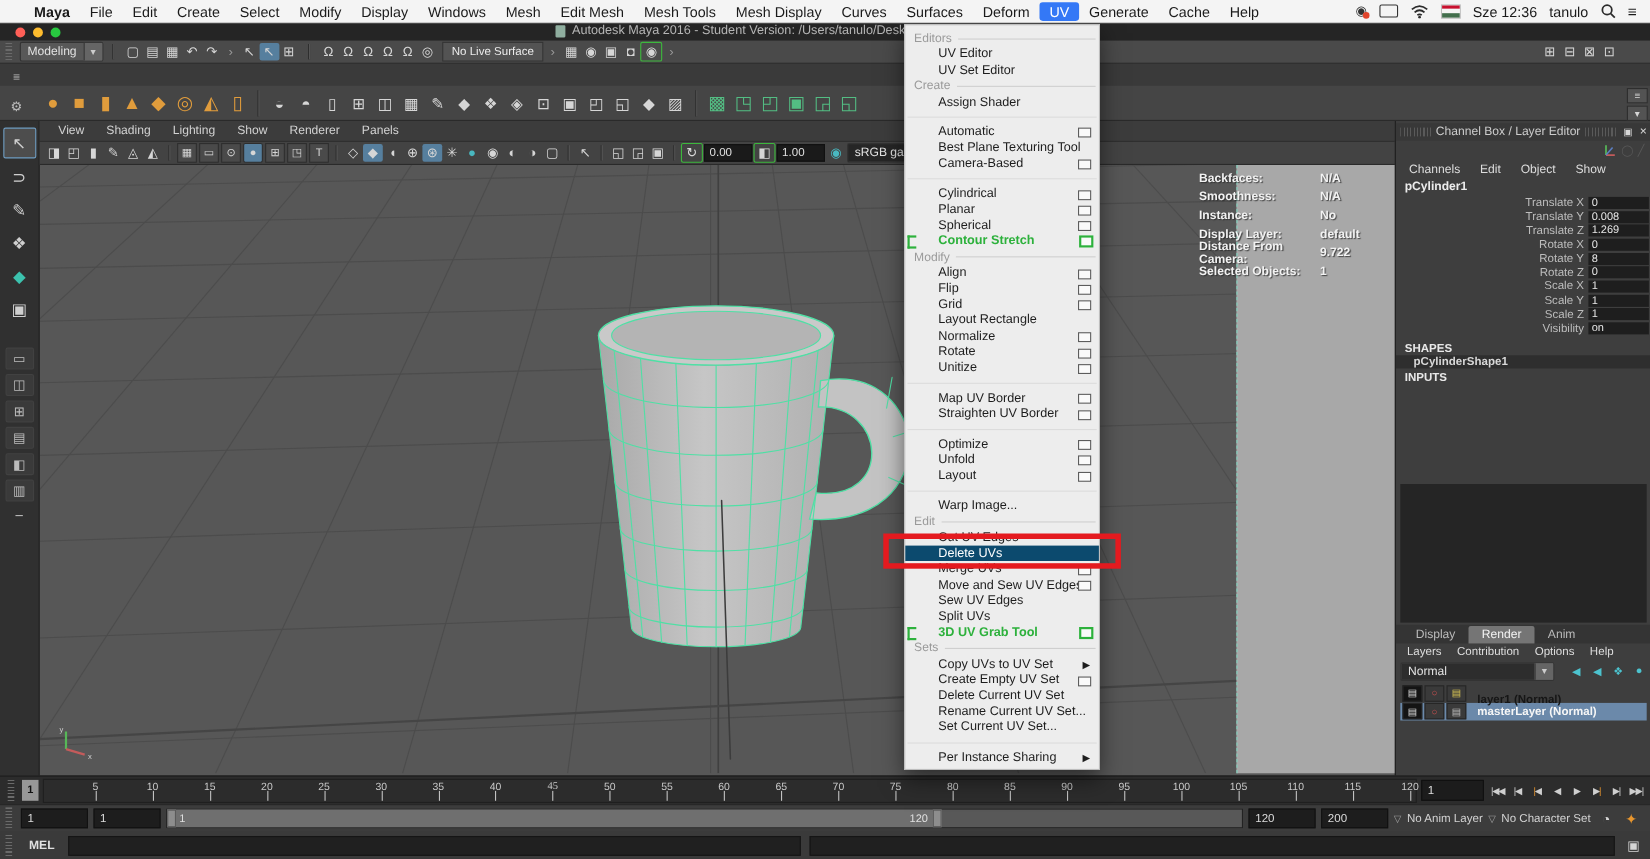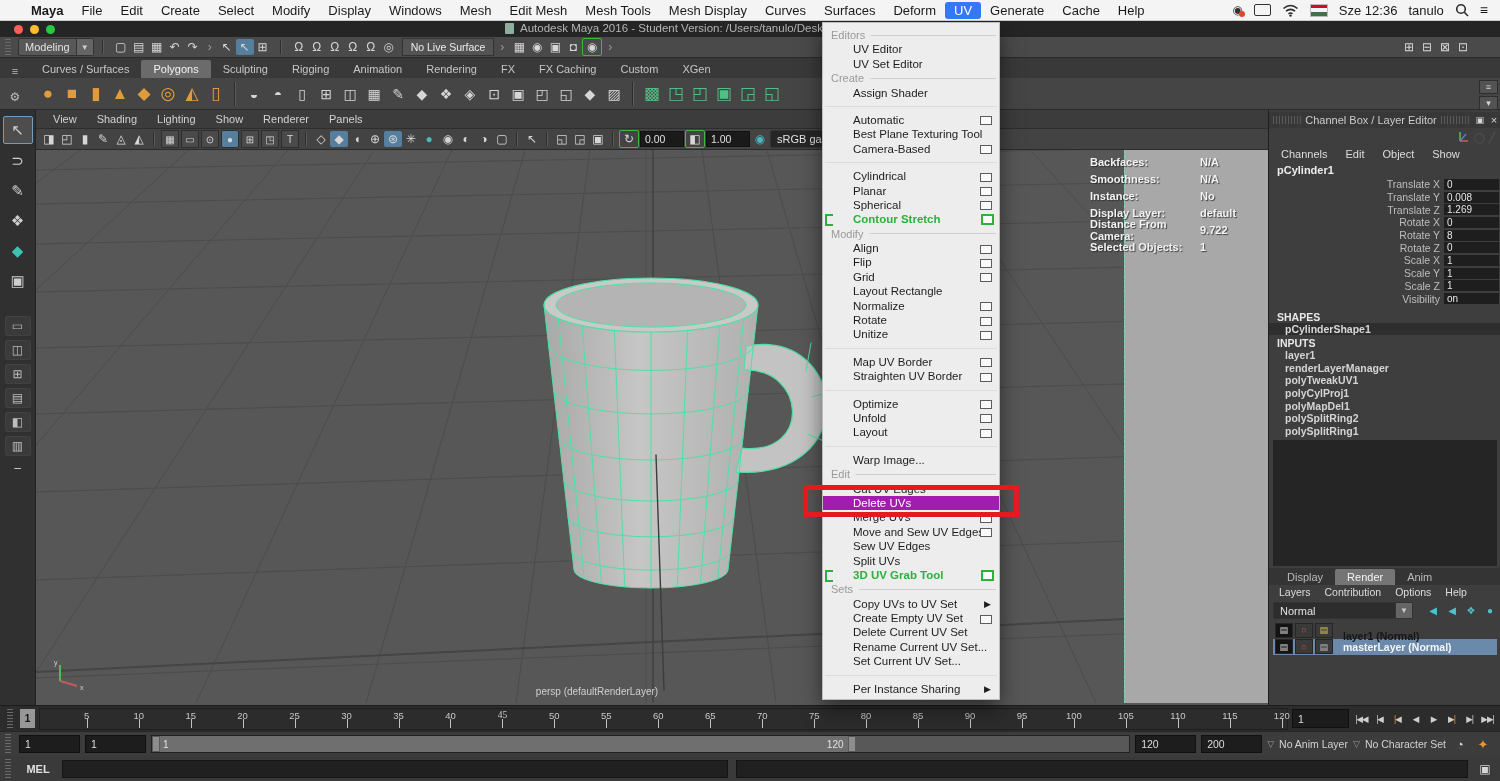--- a/index.html
+++ b/index.html
@@ -62,21 +62,21 @@
   #gridsvg{position:absolute;left:0;top:0;}
   #lightstrip{position:absolute;left:1088px;top:0;width:144px;height:553px;background:#a8a8a8;border-left:1px dashed #7fd2bd;z-index:3;}
   #hud{position:absolute;left:1054px;top:3px;z-index:4;width:176px;}
   .hudrow{display:flex;height:17px;align-items:center;font-size:11px;font-weight:bold;color:#f2f2f2;text-shadow:1px 1px 1px rgba(40,40,40,.8);}
   .hudrow .hl-label{width:110px;}
   #persp-label{position:absolute;left:0;right:110px;bottom:8px;text-align:center;color:#d0d0d0;font-size:10px;z-index:2;}
   #axisgizmo{position:absolute;left:14px;bottom:14px;z-index:2;}
   
   #uvmenu{left:822px;top:22px;width:178px;height:678px;background:#ededed;border:1px solid #bdbdbd;box-shadow:0 8px 20px rgba(0,0,0,.5);z-index:50;padding-top:5px;box-sizing:border-box;color:#1d1d1d;}
   .mi{position:relative;height:14.4px;line-height:14.4px;font-size:11.5px;padding-left:30px;white-space:nowrap;}
-  .mi.selected{background:#a21caf;color:#fff;}
+  .mi.selected{background:#0c4a6e;color:#fff;}
   .mi.grn{color:#2db13c;font-weight:bold;}
   .mh{display:flex;align-items:center;height:14.4px;font-size:11px;color:#9a9a9a;padding-left:8px;}
   .mh .hline{flex:1;height:1px;background:#cfcfcf;margin:0 3px 0 6px;}
   .mgap{height:13px;display:flex;align-items:center;padding:0 2px;}
   .mgap div{flex:1;height:1px;background:#dcdcdc;}
   .opt{position:absolute;right:7px;top:3.5px;width:10px;height:7px;border:1px solid #5c5c5c;background:#fafafa;}
   .opt.g{border:2px solid #2db13c;right:5px;top:2px;width:9px;height:7px;}
   .gbr{position:absolute;left:2px;top:2px;width:6px;height:8px;border:2px solid #2db13c;border-right:none;}
   .subarr{position:absolute;right:8px;top:0;font-size:9px;}
   #redbox{left:803px;top:485px;width:206px;height:22px;border:5px solid #e41a1f;z-index:60;}
@@ -241,32 +241,20 @@
     <span class="chev">›</span>
     <span style="margin-left:auto;"></span>
     <span id="sl-right" class="flex" style="padding-right:28px;">
         <span class="icon">⊞</span>
         <span class="icon">⊟</span>
         <span class="icon">⊠</span>
         <span class="icon">⊡</span>
       </span>
   </div>
 
-  <div id="shelftabs" class="abs">
-      <span class="shelftab">Curves / Surfaces</span>
-      <span class="shelftab active">Polygons</span>
-      <span class="shelftab">Sculpting</span>
-      <span class="shelftab">Rigging</span>
-      <span class="shelftab">Animation</span>
-      <span class="shelftab">Rendering</span>
-      <span class="shelftab">FX</span>
-      <span class="shelftab">FX Caching</span>
-      <span class="shelftab">Custom</span>
-      <span class="shelftab">XGen</span>
-    </div>
   <div id="shelf-left">
     <span style="font-size:11px;">≡</span>
     <span style="font-size:12px;">⚙</span>
   </div>
   <div id="shelf" class="abs">
     <span id="shelf-orange" class="flex">
         <span class="icon shelficon orange">●</span>
         <span class="icon shelficon orange">■</span>
         <span class="icon shelficon orange">▮</span>
         <span class="icon shelficon orange">▲</span>
@@ -478,21 +466,20 @@
         </div>
         <div class="hudrow">
           <span class="hl-label">Distance From Camera:</span>
           <span>9.722</span>
         </div>
         <div class="hudrow">
           <span class="hl-label">Selected Objects:</span>
           <span>1</span>
         </div>
       </div>
-    <div id="persp-label">persp (defaultRenderLayer)</div>
     <svg id="axisgizmo" width="40" height="34" viewBox="0 0 40 34">
       <line x1="10" y1="24" x2="10" y2="8" stroke="#57b758" stroke-width="2"></line>
       <line x1="10" y1="24" x2="27" y2="29" stroke="#c35b5b" stroke-width="2"></line>
       <text x="4" y="8" fill="#cfcfcf" font-size="7">y</text>
       <text x="30" y="33" fill="#cfcfcf" font-size="7">x</text>
     </svg>
   </div>
 
   <div id="channelbox" class="abs">
     <div id="cb-title">
@@ -556,29 +543,20 @@
           <span class="av">1</span>
         </div>
         <div class="attr">
           <span class="al">Visibility</span>
           <span class="av">on</span>
         </div>
       </div>
     <div id="cb-shapes">SHAPES</div>
     <div id="cb-shape-row">pCylinderShape1</div>
     <div id="cb-inputs-h">INPUTS</div>
-    <div id="cb-inputs">
-        <div class="inp">layer1</div>
-        <div class="inp">renderLayerManager</div>
-        <div class="inp">polyTweakUV1</div>
-        <div class="inp">polyCylProj1</div>
-        <div class="inp">polyMapDel1</div>
-        <div class="inp">polySplitRing2</div>
-        <div class="inp">polySplitRing1</div>
-      </div>
     <div id="cb-black"></div>
     <div id="le-tabs">
         <span class="letab">Display</span>
         <span class="letab active">Render</span>
         <span class="letab">Anim</span>
       </div>
     <div id="le-menus">
         <span>Layers</span>
         <span>Contribution</span>
         <span>Options</span>

